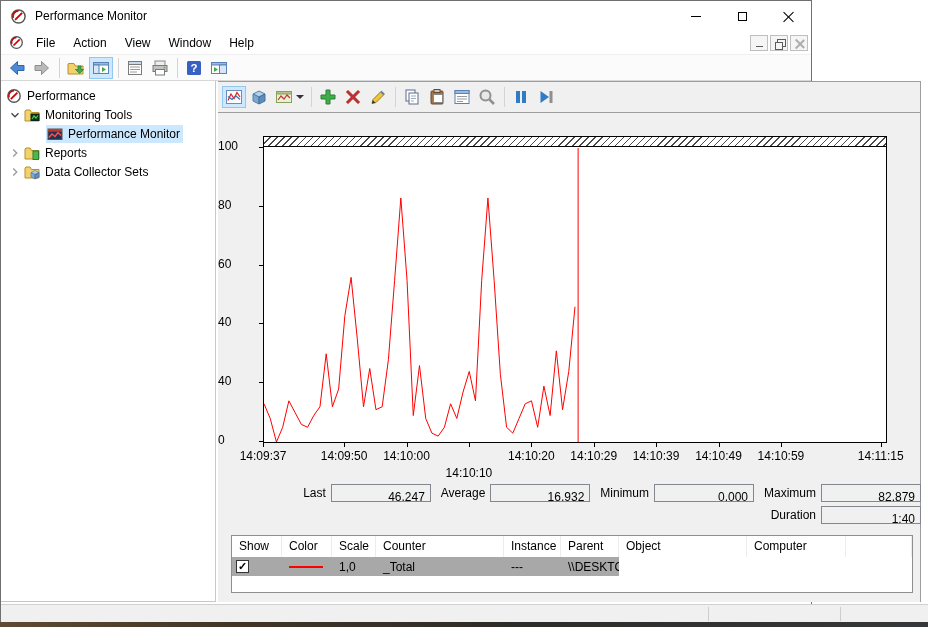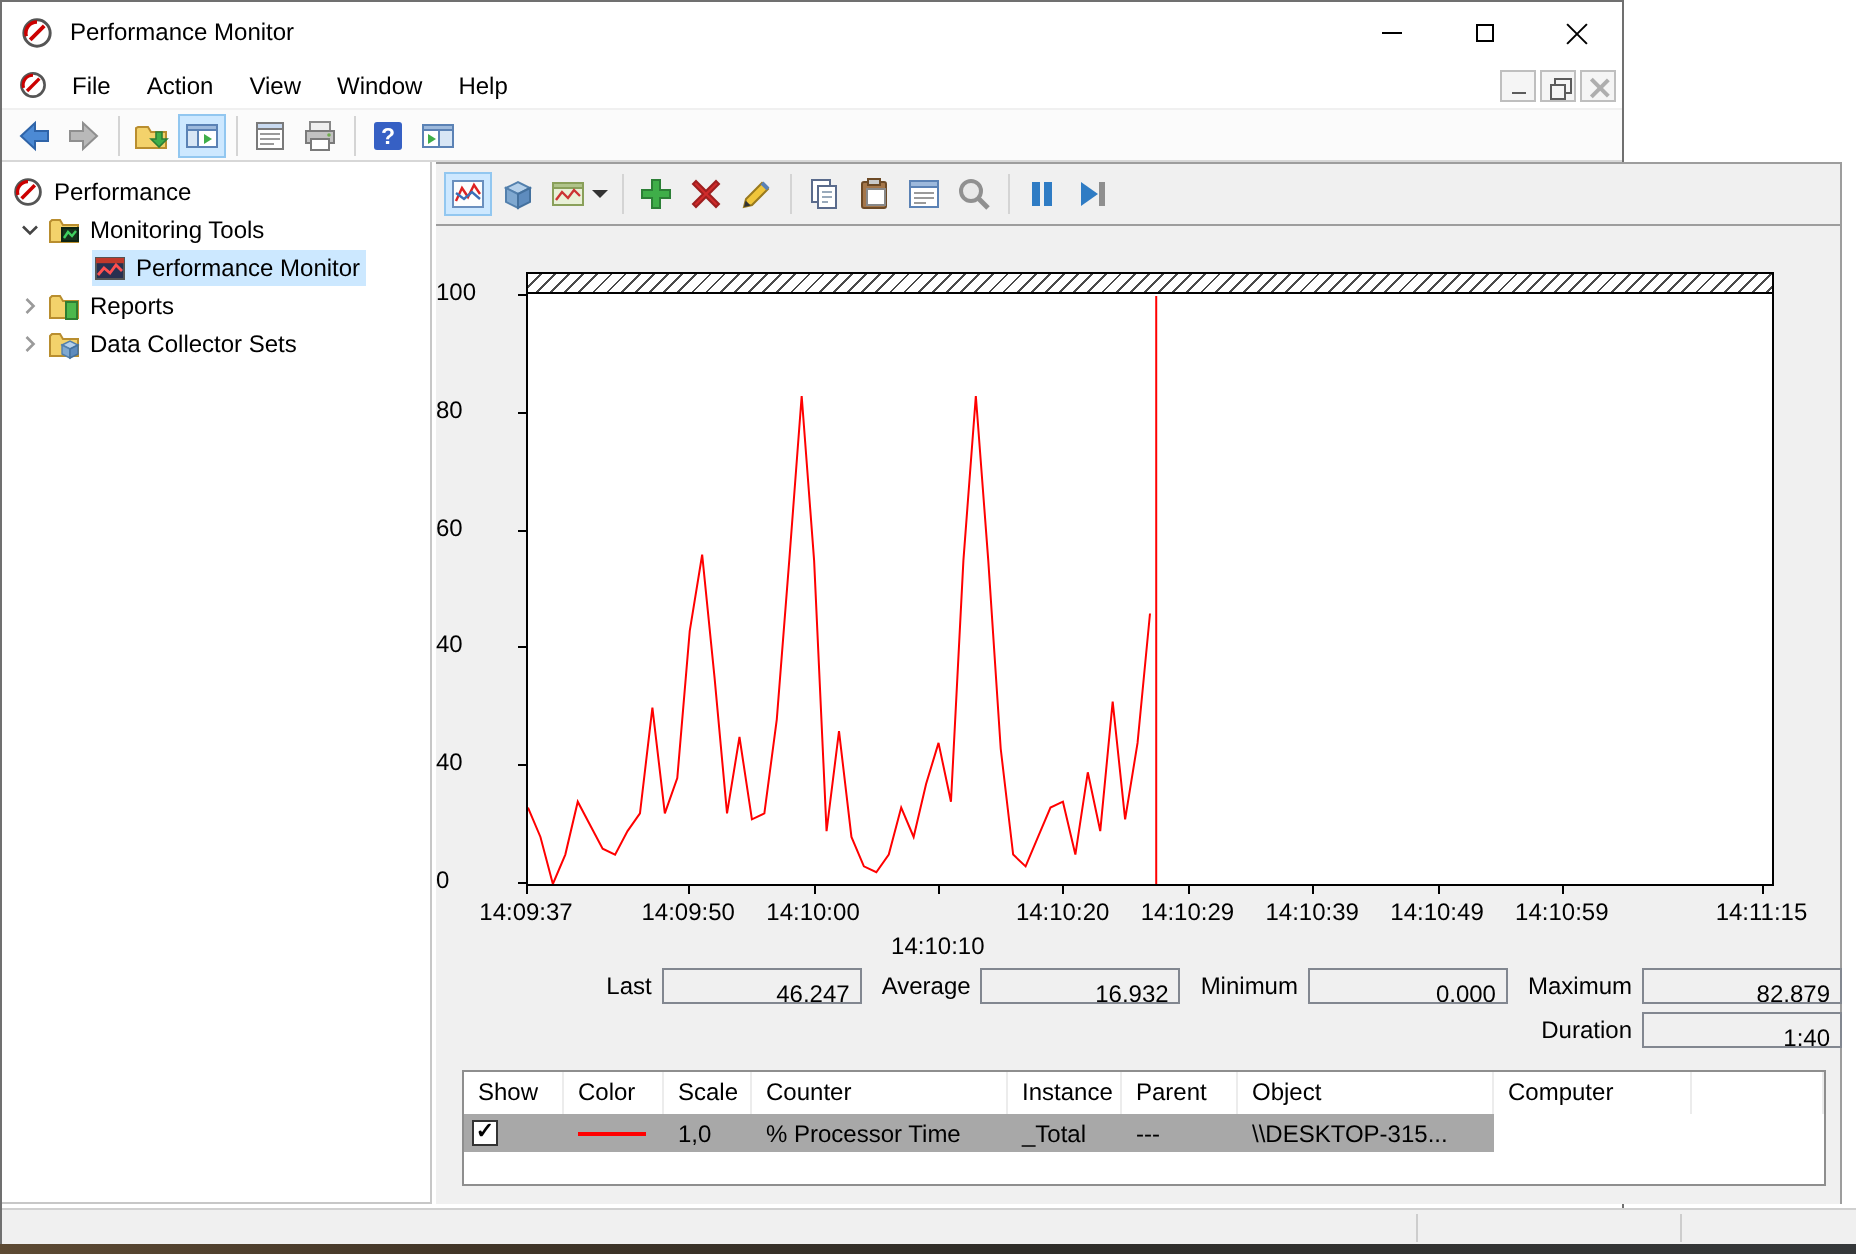--- a/index.html
+++ b/index.html
@@ -390,21 +390,20 @@
           <div class="th"></div>
         </div>
         <div class="tgrid trow-sel">
           <div class="td">
               <span class="checkbox"></span>
             </div>
           <div class="td">
               <span class="swatch" id="row-swatch" style="background: rgb(255, 0, 0);"></span>
             </div>
           <div class="td">1,0</div>
-          <div class="td">% Processor Time</div>
           <div class="td">_Total</div>
           <div class="td">---</div>
           <div class="td">\\DESKTOP-315...</div>
           <div class="td filler"></div>
         </div>
       </div>
     <div class="ylab" style="left: 0px; top: 57px;">100</div>
         <div class="ytick" style="left: 41px; top: 65px;"></div>
         <div class="ylab" style="left: 0px; top: 115.8px;">80</div>
         <div class="ytick" style="left: 41px; top: 123.8px;"></div>

